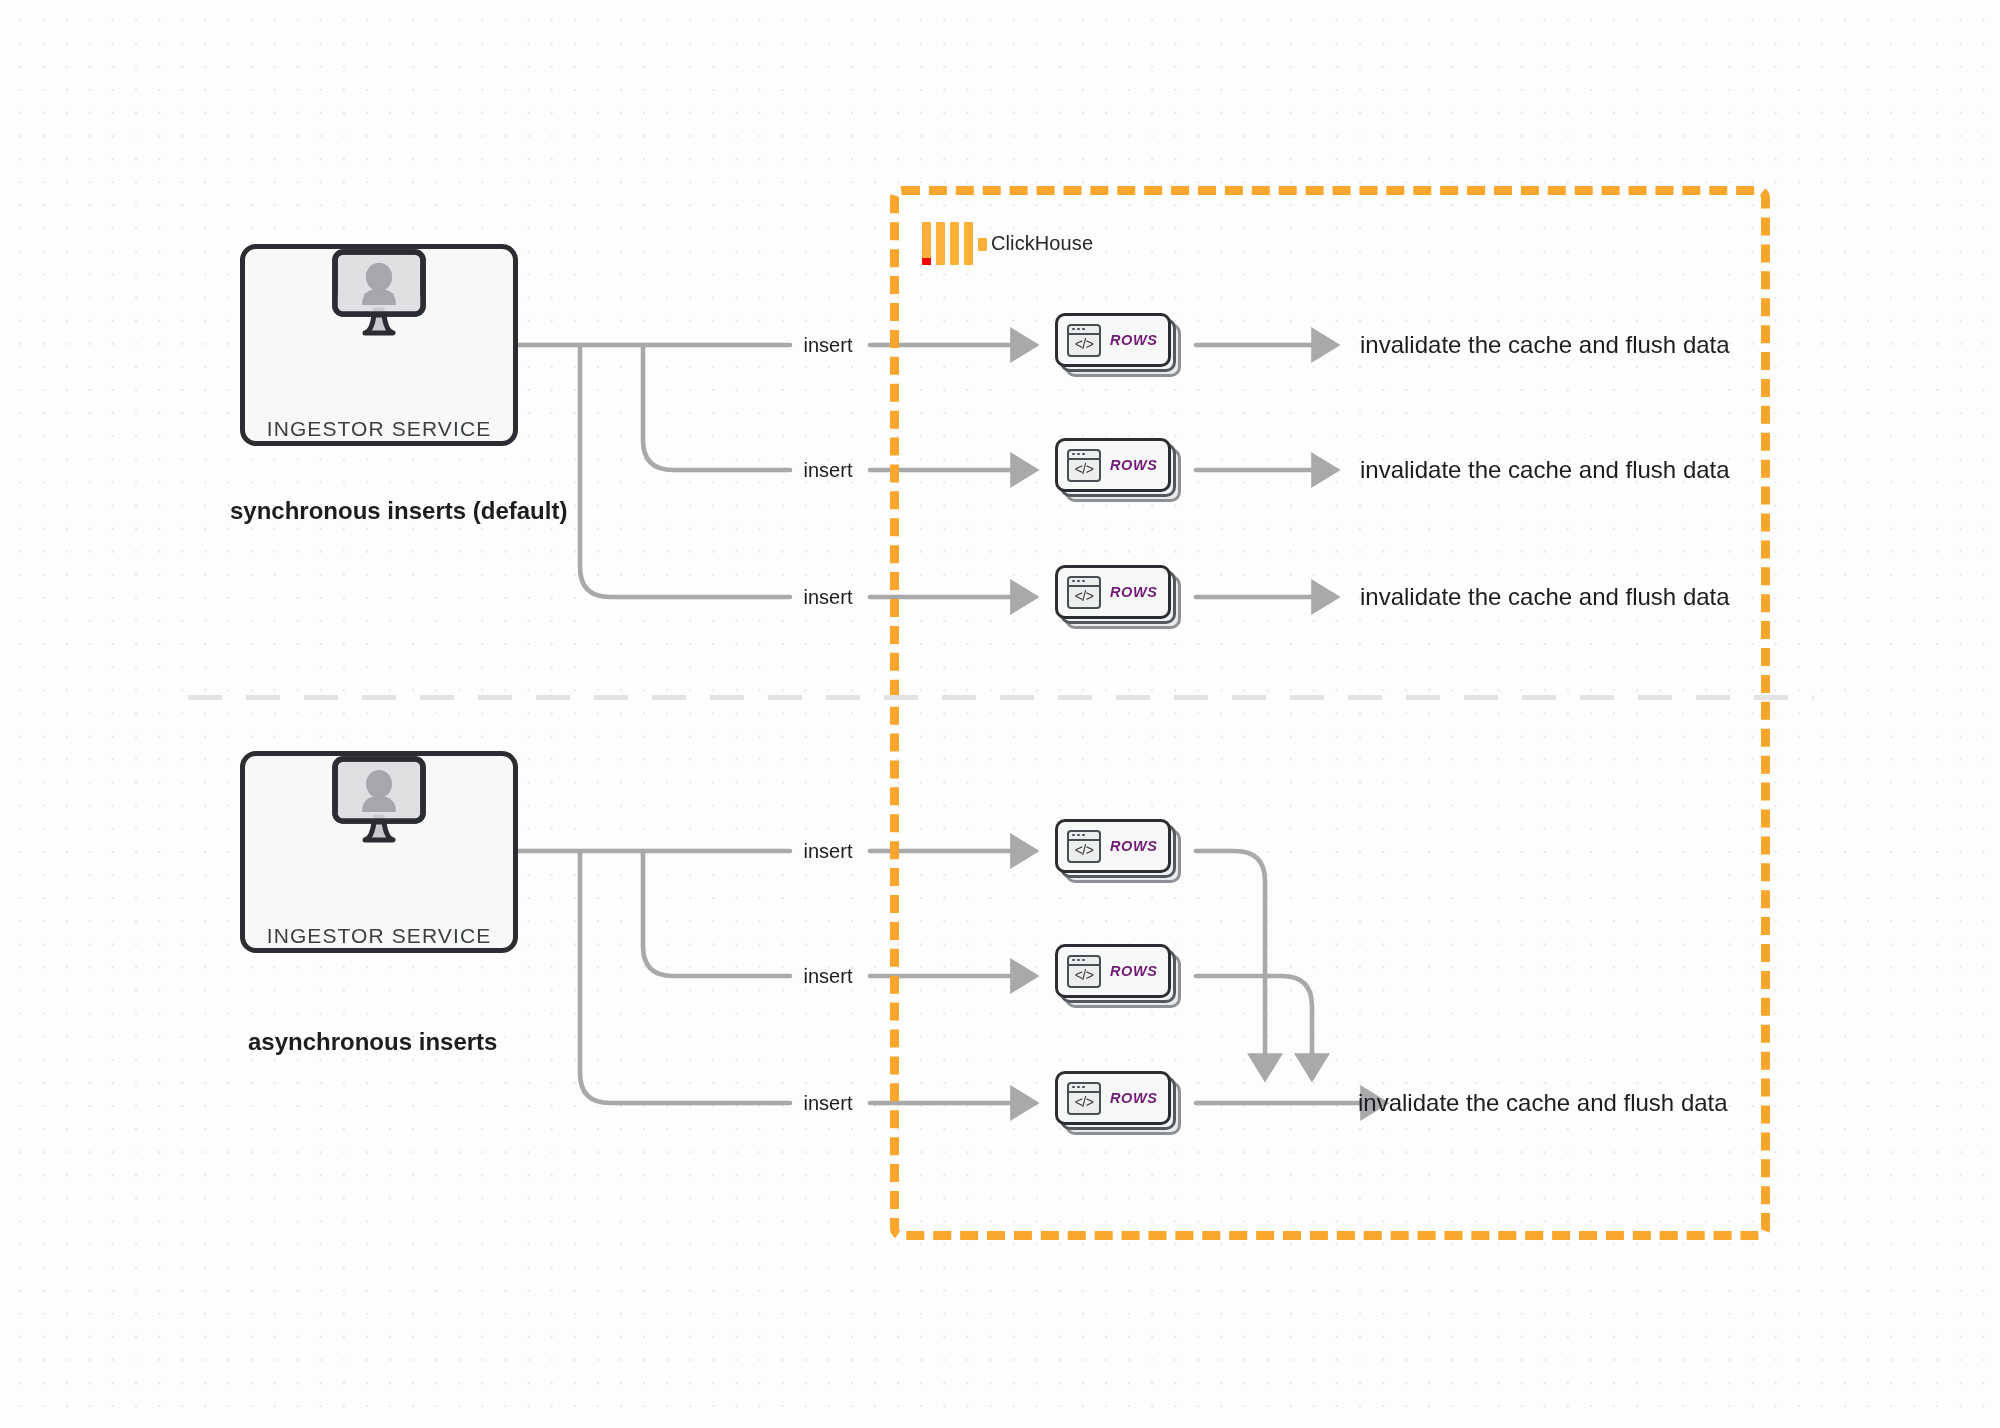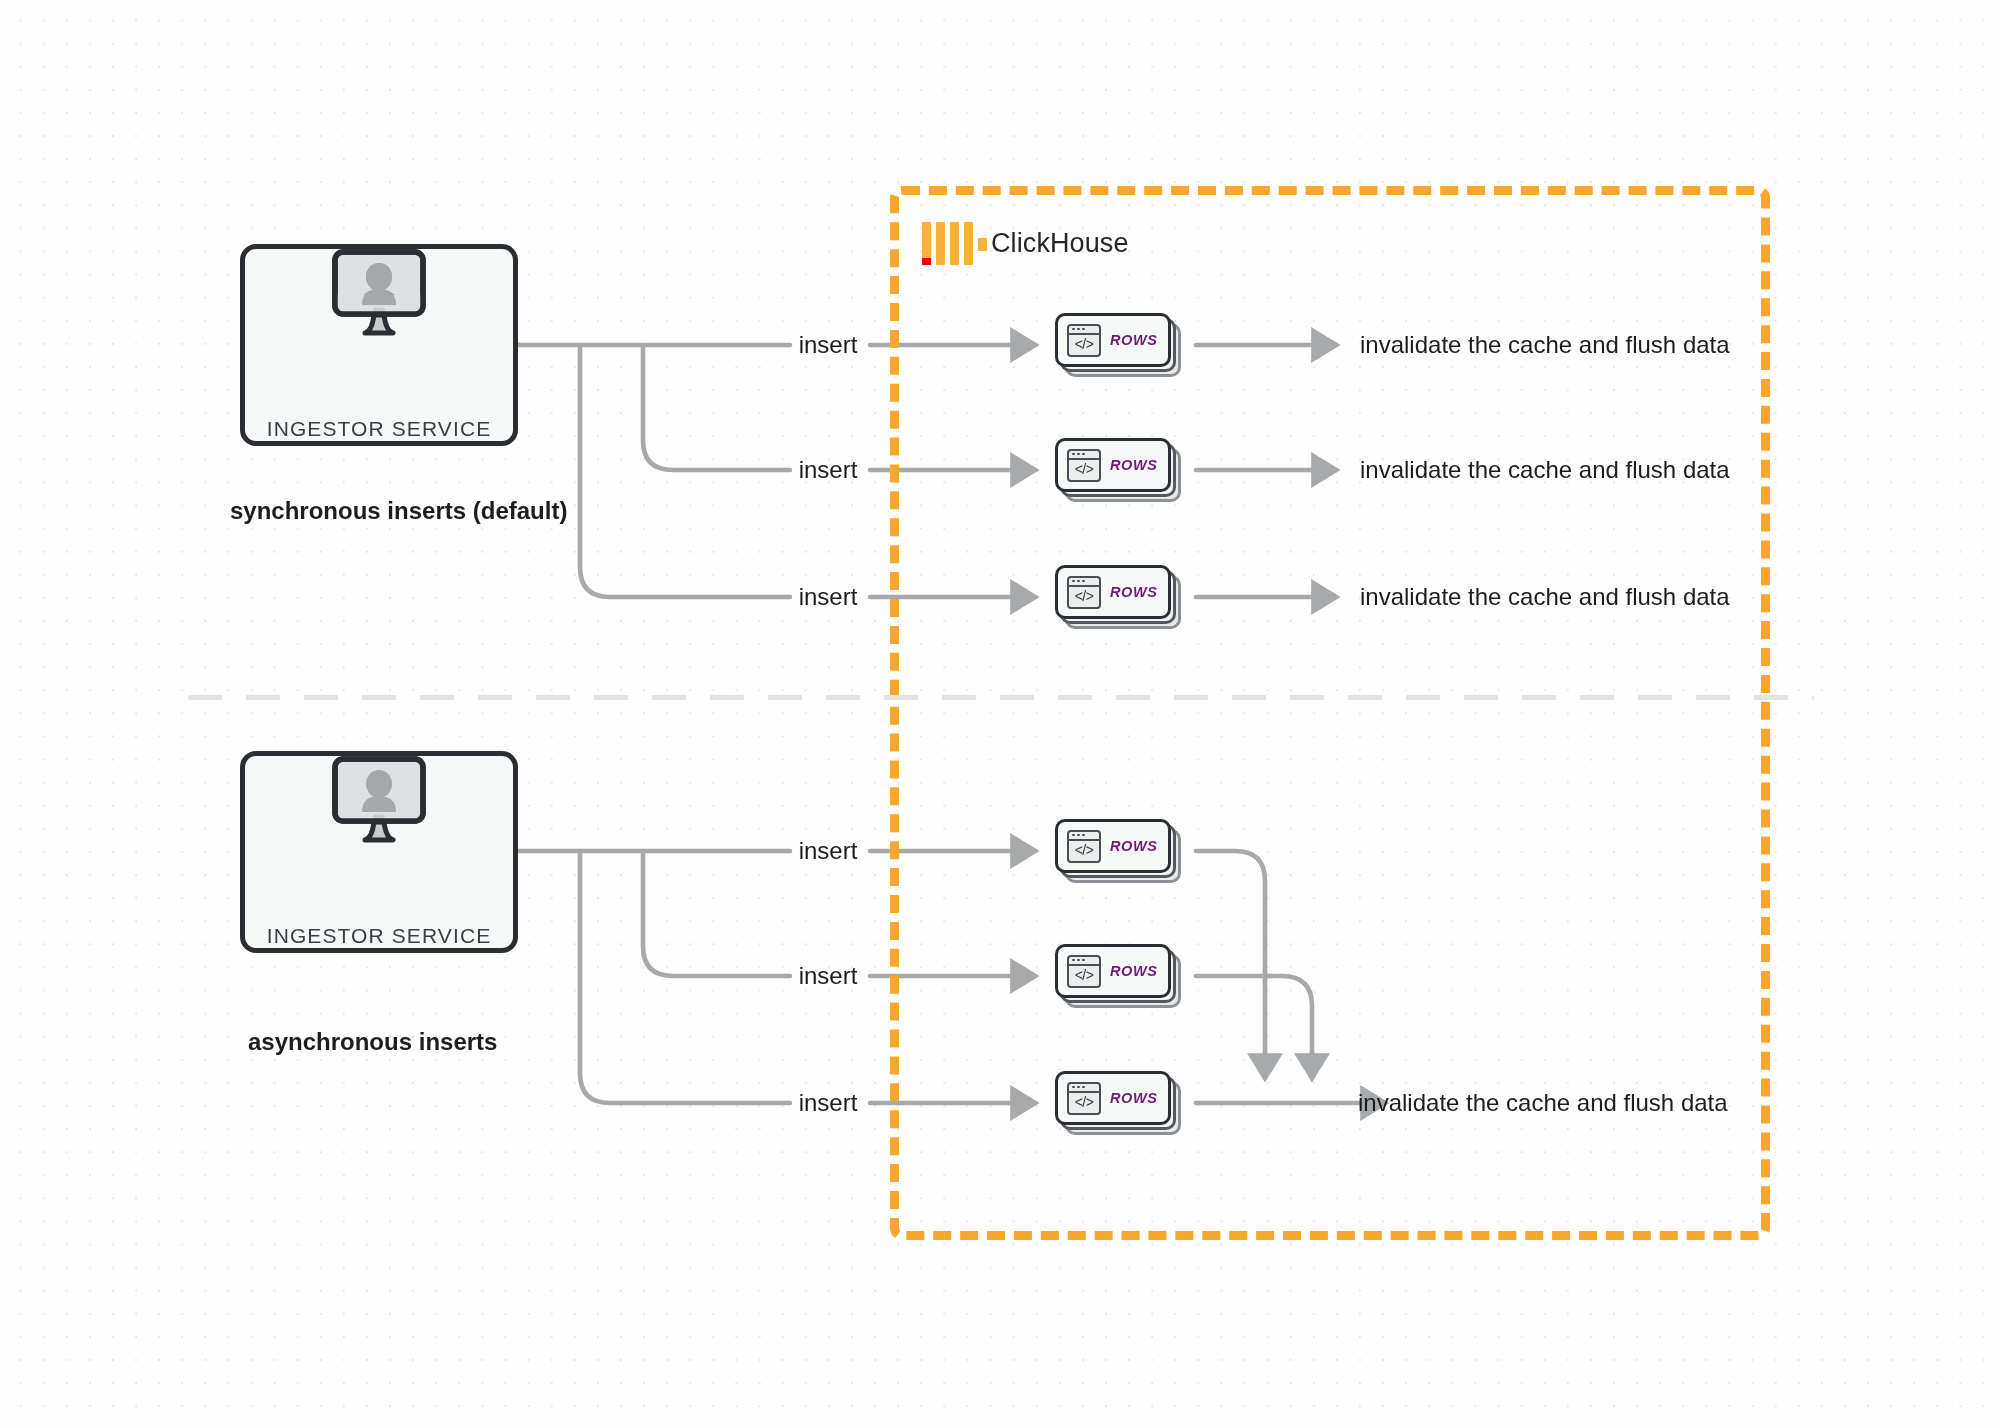--- a/index.html
+++ b/index.html
@@ -36,21 +36,21 @@
   }
   .ch-logo{position:relative;width:52px;height:43px;}
   .ch-logo i{position:absolute;bottom:0;width:9px;background:#fbb03a;border-radius:1px;}
   .ch-logo i.b1{left:0;height:43px;}
   .ch-logo i.b2{left:14px;height:43px;}
   .ch-logo i.b3{left:28px;height:43px;}
   .ch-logo i.b4{left:42px;height:43px;}
   .ch-logo i.dot{left:56px;height:13px;bottom:14px;}
   .ch-logo i.red{left:0;bottom:0;height:7px;width:9px;background:#f50000;border-radius:0;}
   .ch-name{
-    font-size:27px; color:#25262b; letter-spacing:.1px;
+    font-size:20px; color:#25262b; letter-spacing:.1px;
     white-space:nowrap;
   }
 
   
   .ingestor{
     position:absolute;
     width:278px; height:202px;
     background:#f7f8f8;
     border:5px solid #2b2d33;
     border-radius:16px;
@@ -124,21 +124,21 @@
 
   
   .flow-label{
     position:absolute;
     font-size:24px; color:#1c1d21;
     white-space:nowrap;
     transform:translateY(-50%);
   }
   .insert-label{
     position:absolute;
-    font-size:24px; color:#1c1d21;
+    font-size:20px; color:#1c1d21;
     white-space:nowrap;
     transform:translate(-50%,-50%);
     background:transparent;
     text-align:right;
   }
 </style>
 </head>
 <body>
 
 <div id="stage">

